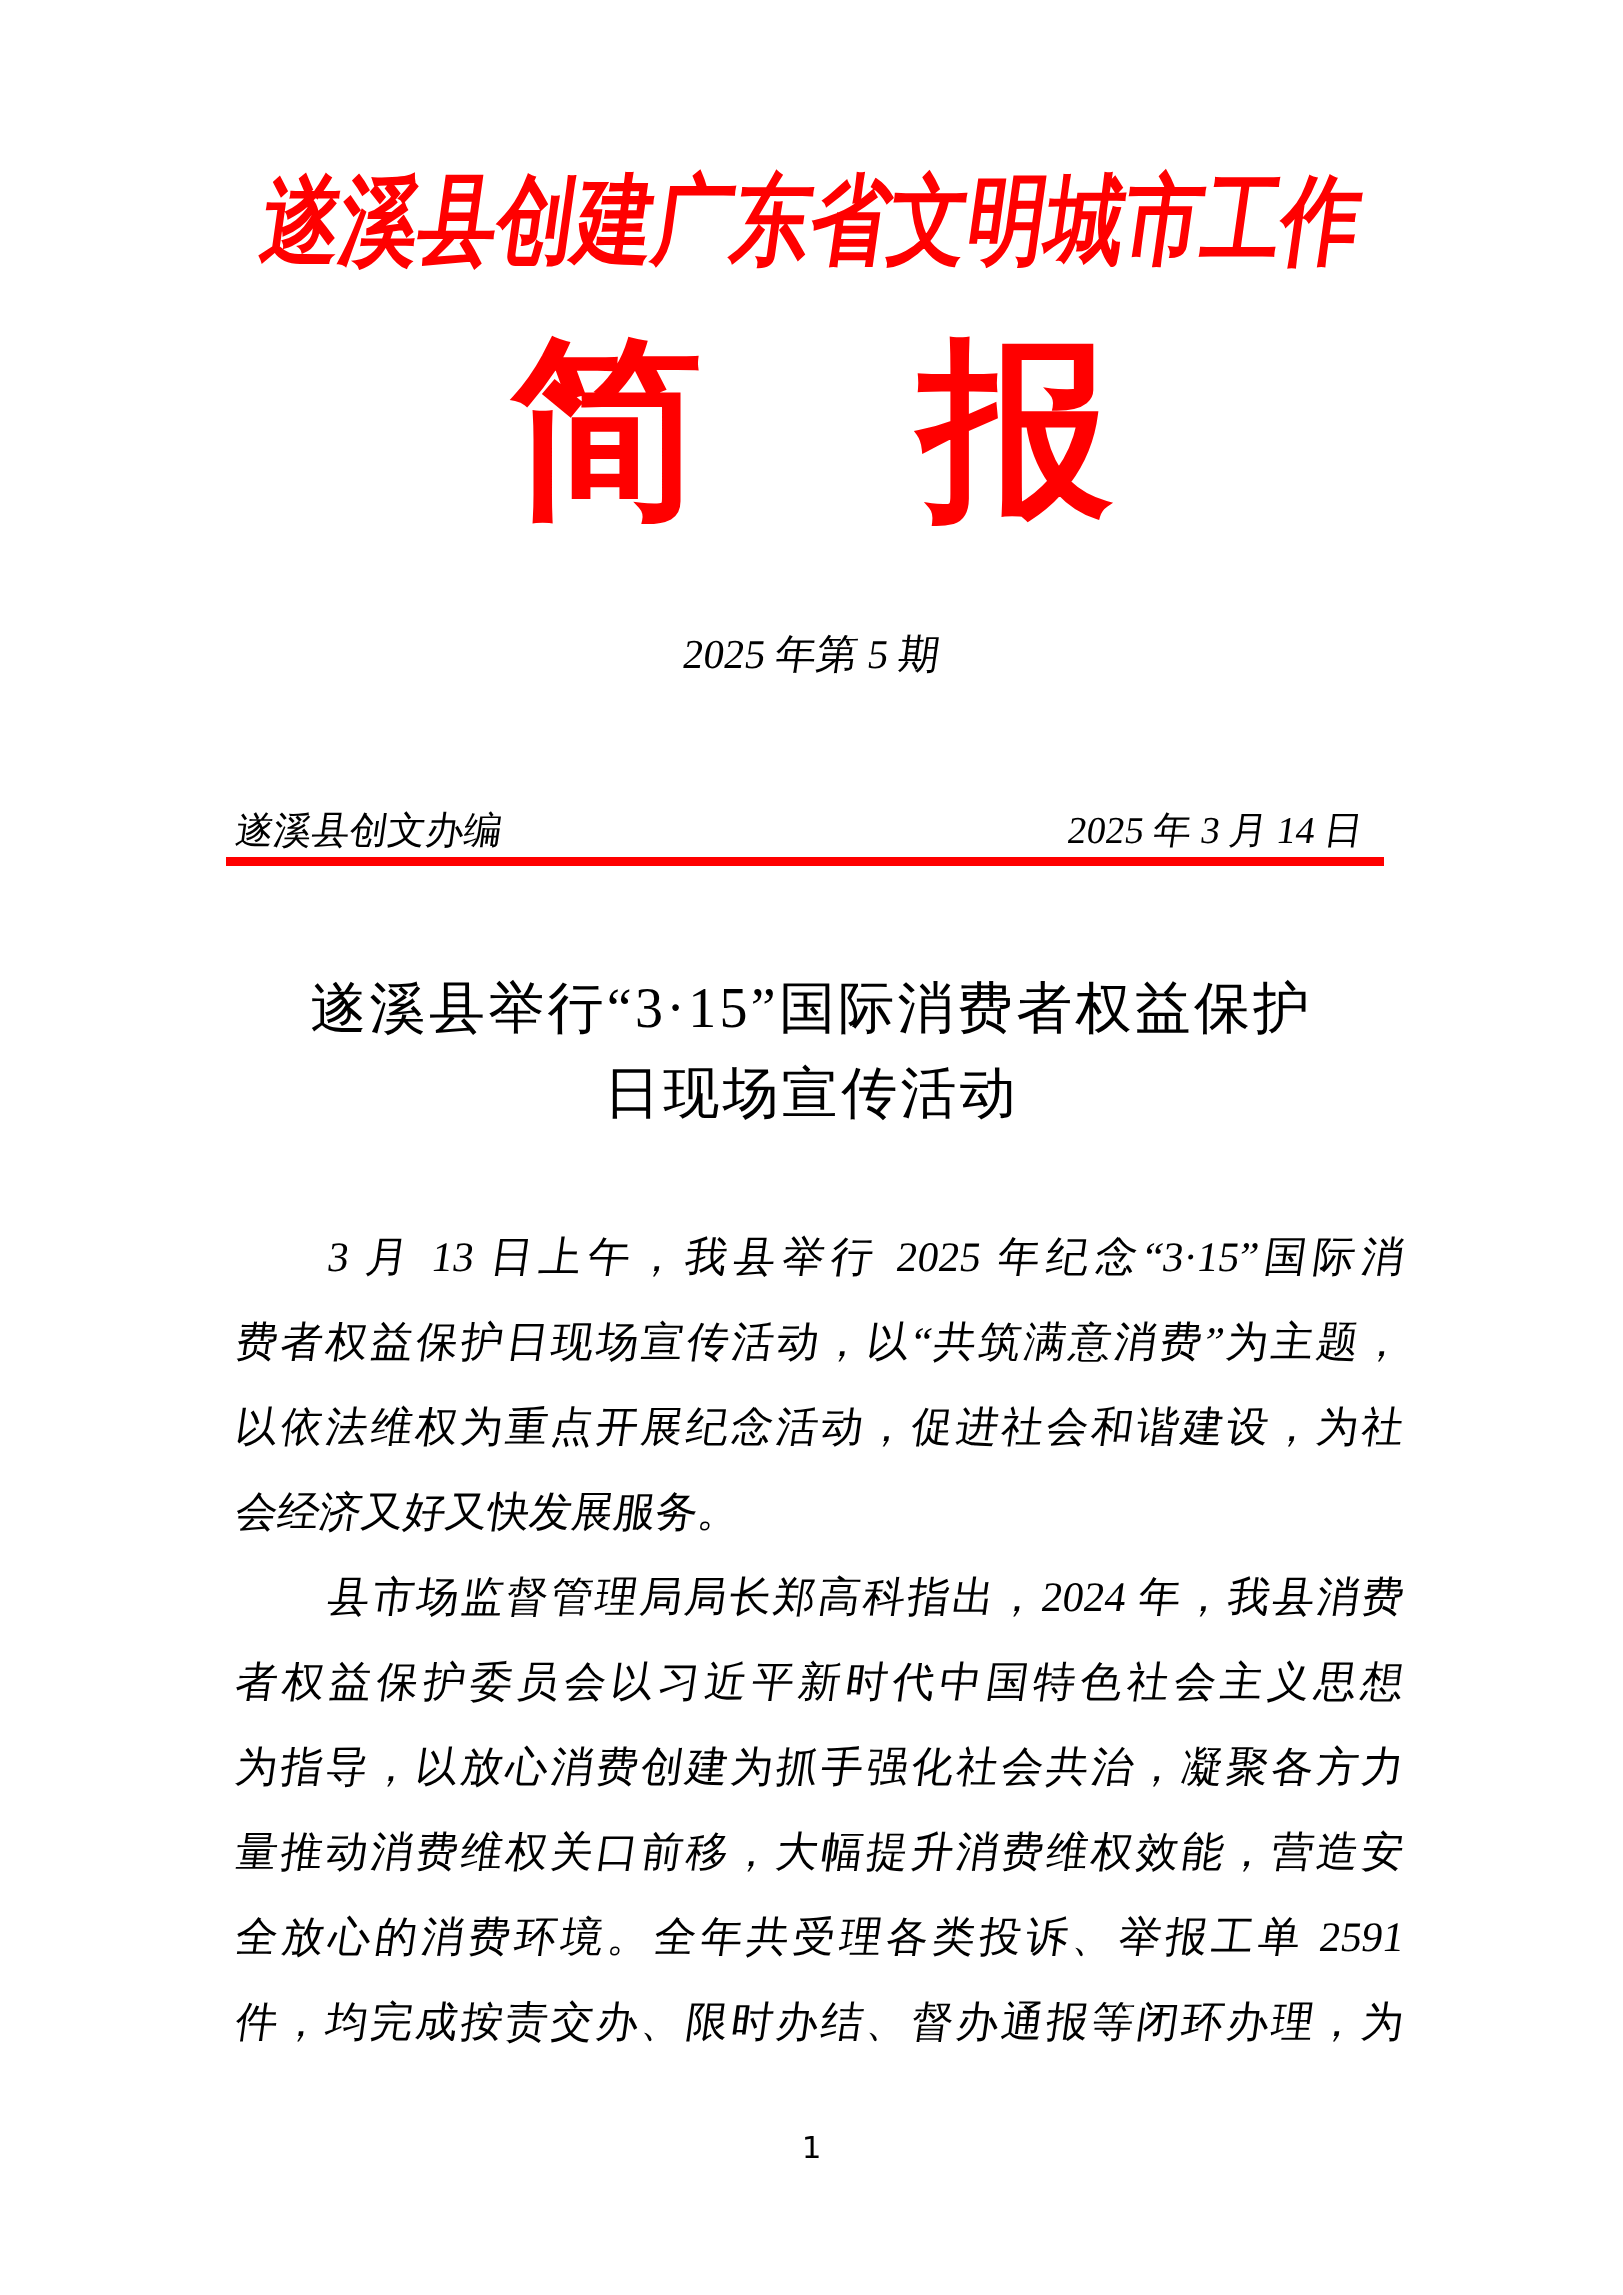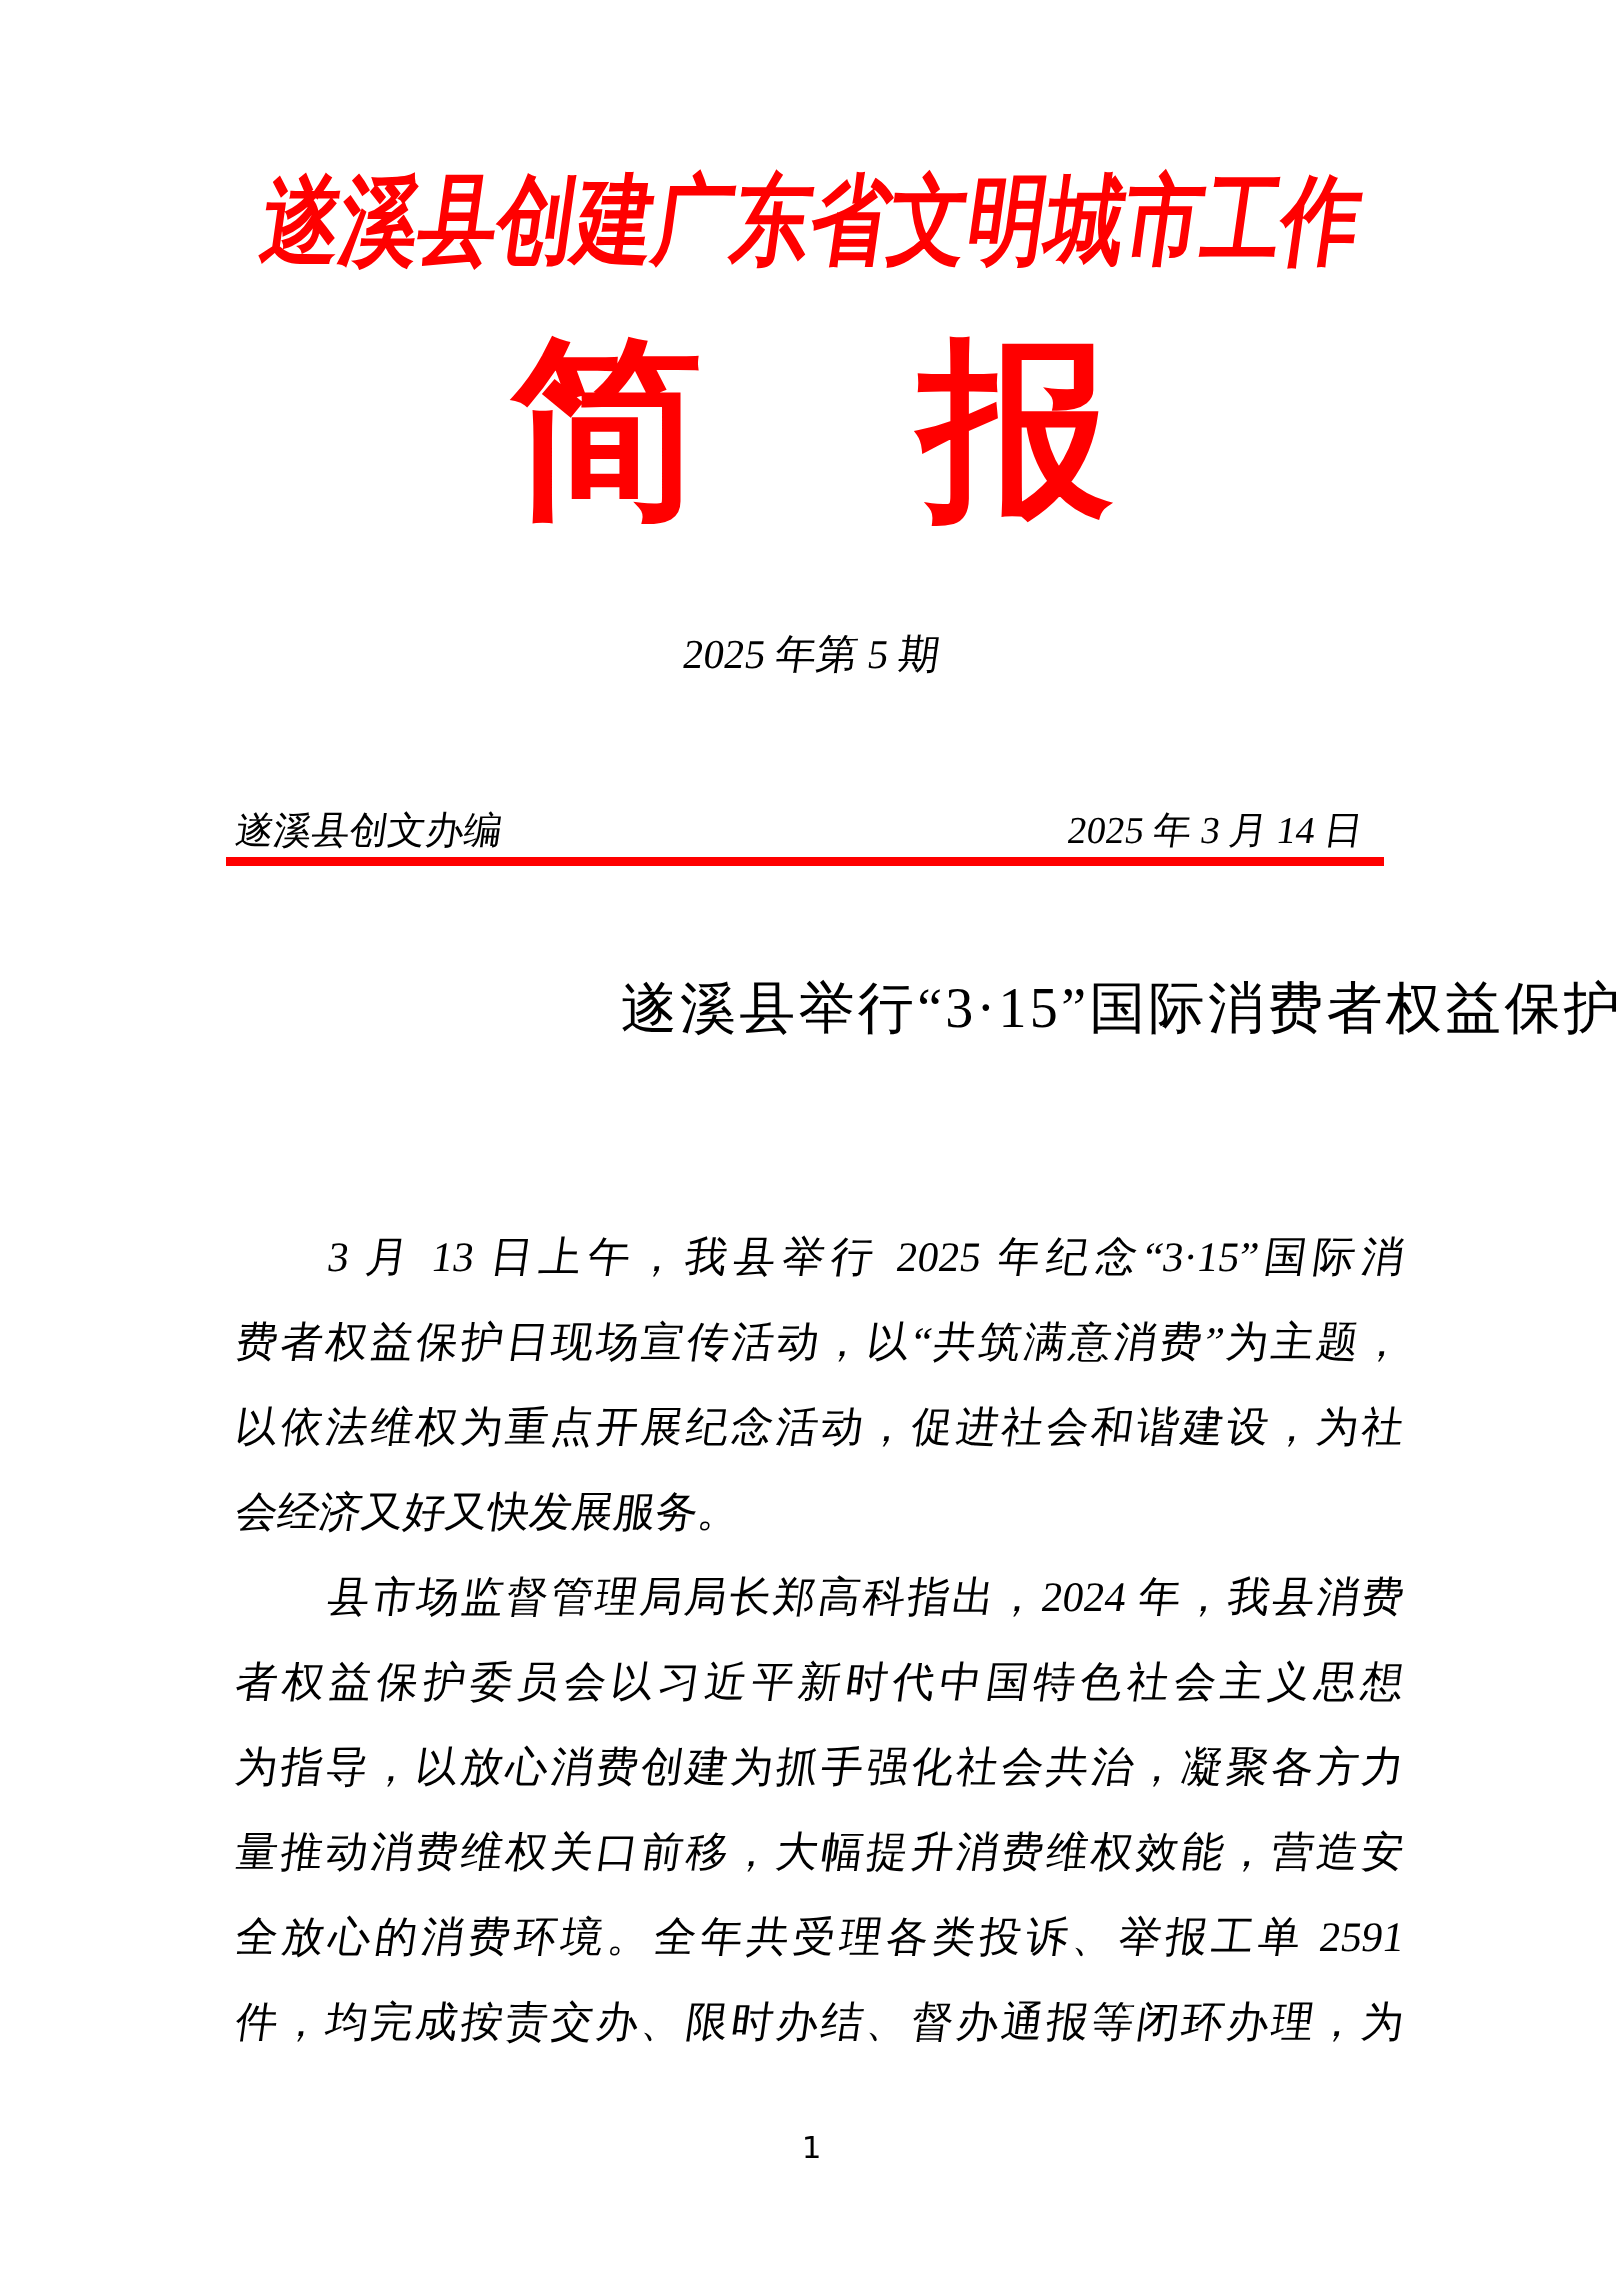--- a/index.html
+++ b/index.html
@@ -67,21 +67,21 @@
     position: absolute;
     top: 857px; left: 226px;
     width: 1158px; height: 9.2px;
     background: #ff0000;
   }
 
   
   .article-title {
     position: absolute;
     top: 966px; left: 0; right: 0;
-    text-align: right;
+    text-align: center;
     font-size: 56px;
     line-height: 85px;
     letter-spacing: 3.3px;
     font-weight: 400;
     white-space: nowrap;
   }
 
   
   .body-block {
     position: absolute;
@@ -127,20 +127,21 @@
 
   <div class="meta-row">
     <span>遂溪县创文办编</span>
     <span>2025 年 3 月 14 日</span>
   </div>
 
   <div class="red-rule"></div>
 
   <div class="article-title">
     <div>遂溪县举行“3·15”国际消费者权益保护</div>
+    <div>日现场宣传活动</div>
   </div>
 
   <div class="body-block">
     <div class="bline indent">3 月 13 日上午，我县举行 2025 年纪念“3·15”国际消</div>
     <div class="bline">费者权益保护日现场宣传活动，以“共筑满意消费”为主题，</div>
     <div class="bline">以依法维权为重点开展纪念活动，促进社会和谐建设，为社</div>
     <div class="bline endline">会经济又好又快发展服务。</div>
     <div class="bline indent">县市场监督管理局局长郑高科指出，2024 年，我县消费</div>
     <div class="bline">者权益保护委员会以习近平新时代中国特色社会主义思想</div>
     <div class="bline">为指导，以放心消费创建为抓手强化社会共治，凝聚各方力</div>

